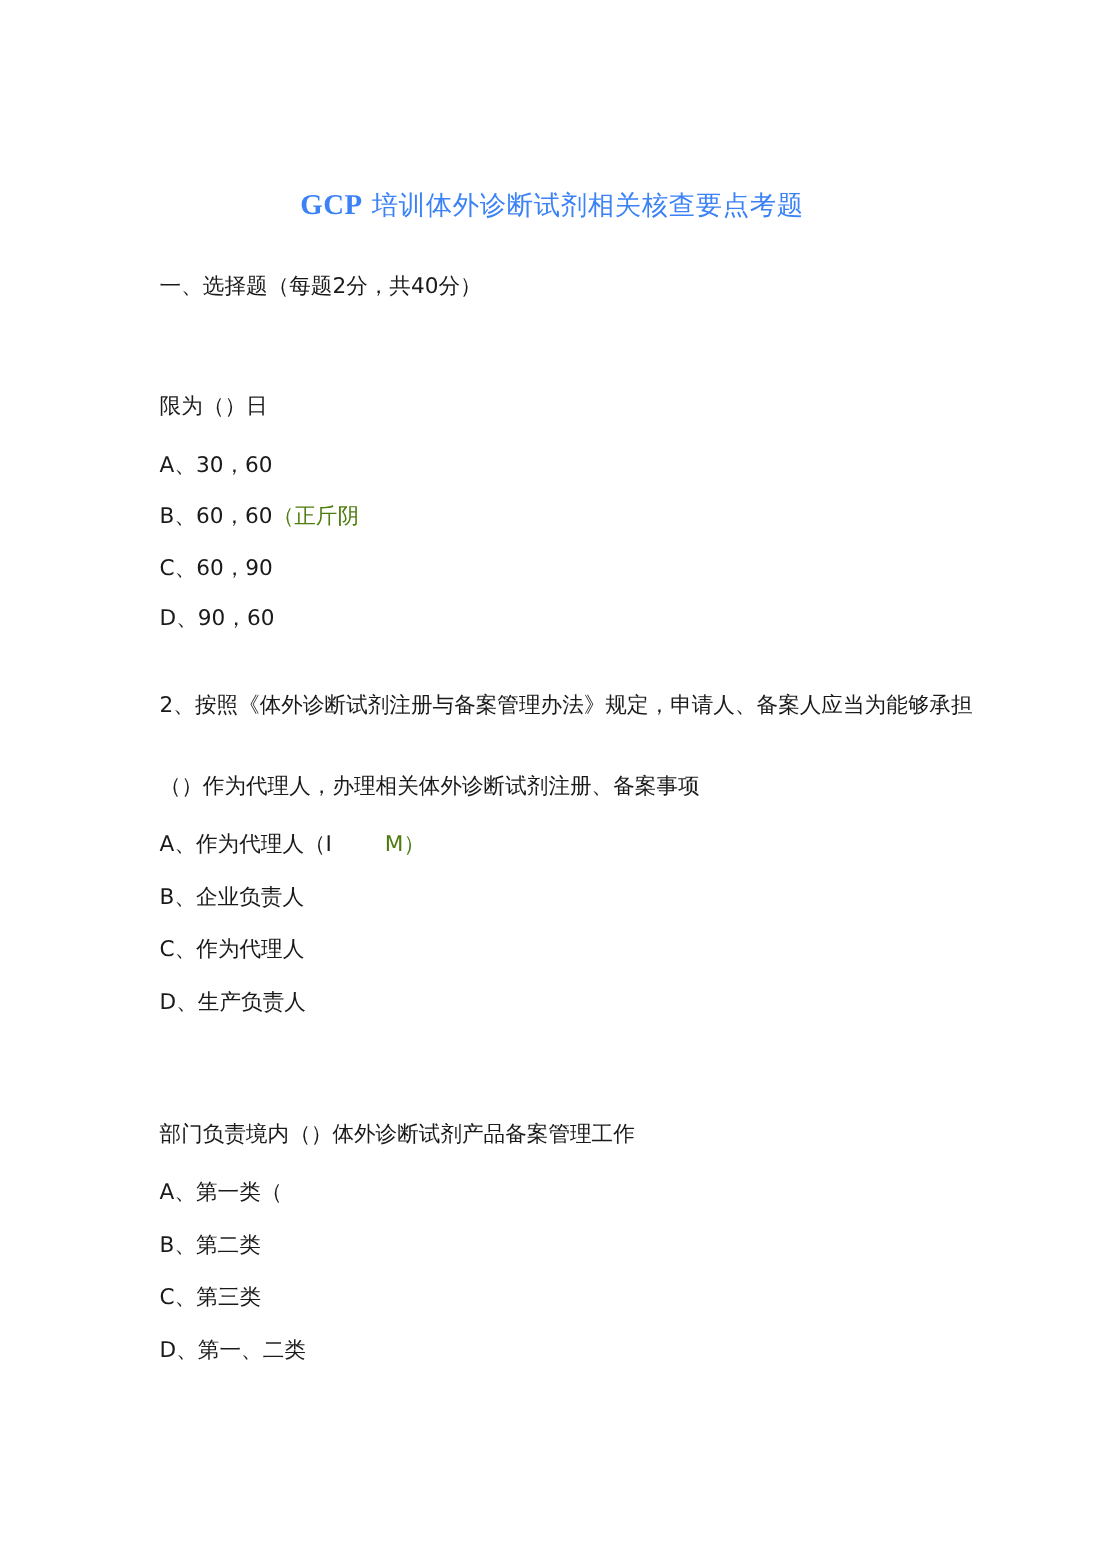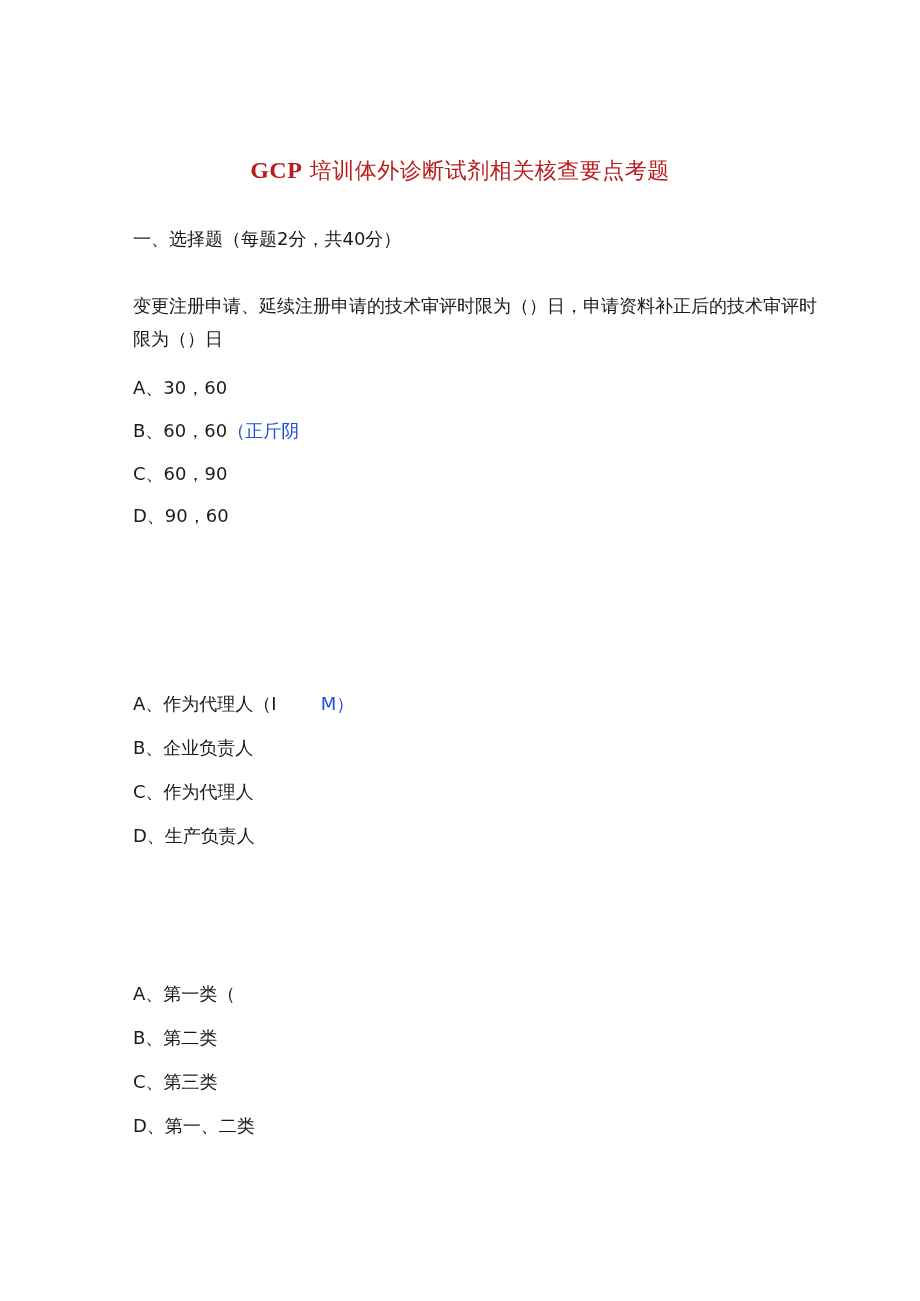--- a/index.html
+++ b/index.html
@@ -1,66 +1,68 @@
 <!DOCTYPE html>
 <html><head>
 <meta charset="utf-8">
 <style>
   html, body { margin: 0; padding: 0; background: #ffffff; }
   body { width: 920px; height: 1301px; position: relative; overflow: hidden;
          font-family: "DejaVu Sans", "Liberation Sans", sans-serif; color: #1a1a1a; }
   .page { position: absolute; left: 0; top: 0; width: 920px; height: 1301px; }
   .title { position: absolute; top: 156px; left: 0; width: 920px; text-align: center;
-           font-size: 22px; color: #b91c1c; letter-spacing: 0.5px; }
+           font-size: 22px; color: #3b82f6; letter-spacing: 0.5px; }
   .title .bold { font-family: "Liberation Serif", "DejaVu Serif", serif; font-weight: bold; font-size: 24px; }
   .title .rest { font-family: "DejaVu Serif", "Liberation Serif", serif; }
   .line { position: absolute; left: 133px; font-size: 18px; line-height: 20px; white-space: nowrap; color: #1a1a1a; }
-  .note { color: #1d4ed8; }
+  .note { color: #4d7c0f; }
 </style>
 </head>
 <body>
 
 <div class="page">
   <div class="title">
     <span class="bold">GCP</span>
     <span class="rest">培训体外诊断试剂相关核查要点考题</span>
   </div>
 
   <div class="line" style="top:229px">一、选择题（每题2分，共40分）</div>
 
-  <div class="line" style="top:296px">变更注册申请、延续注册申请的技术审评时限为（）日，申请资料补正后的技术审评时</div>
   <div class="line" style="top:329px">限为（）日</div>
 
   <div class="line opt" style="top:378px">
     <span>A、30，60</span>
   </div>
   <div class="line opt" style="top:421px">
     <span>B、60，60</span><span class="note">（正斤阴</span>
   </div>
   <div class="line opt" style="top:464px">
     <span>C、60，90</span>
   </div>
   <div class="line opt" style="top:506px">
     <span>D、90，60</span>
   </div>
 
+  <div class="line" style="top:578px">2、按照《体外诊断试剂注册与备案管理办法》规定，申请人、备案人应当为能够承担</div>
+  <div class="line" style="top:646px">（）作为代理人，办理相关体外诊断试剂注册、备案事项</div>
 
   <div class="line opt" style="top:694px">
     <span>A、作为代理人（I</span><span class="note" style="margin-left:44px">M）</span>
   </div>
   <div class="line opt" style="top:738px">
     <span>B、企业负责人</span>
   </div>
   <div class="line opt" style="top:782px">
     <span>C、作为代理人</span>
   </div>
   <div class="line opt" style="top:826px">
     <span>D、生产负责人</span>
   </div>
 
+  <div class="line" style="top:936px">部门负责境内（）体外诊断试剂产品备案管理工作</div>
 
   <div class="line opt" style="top:984px">
     <span>A、第一类（</span>
   </div>
   <div class="line opt" style="top:1028px">
     <span>B、第二类</span>
   </div>
   <div class="line opt" style="top:1072px">
     <span>C、第三类</span>
   </div>

